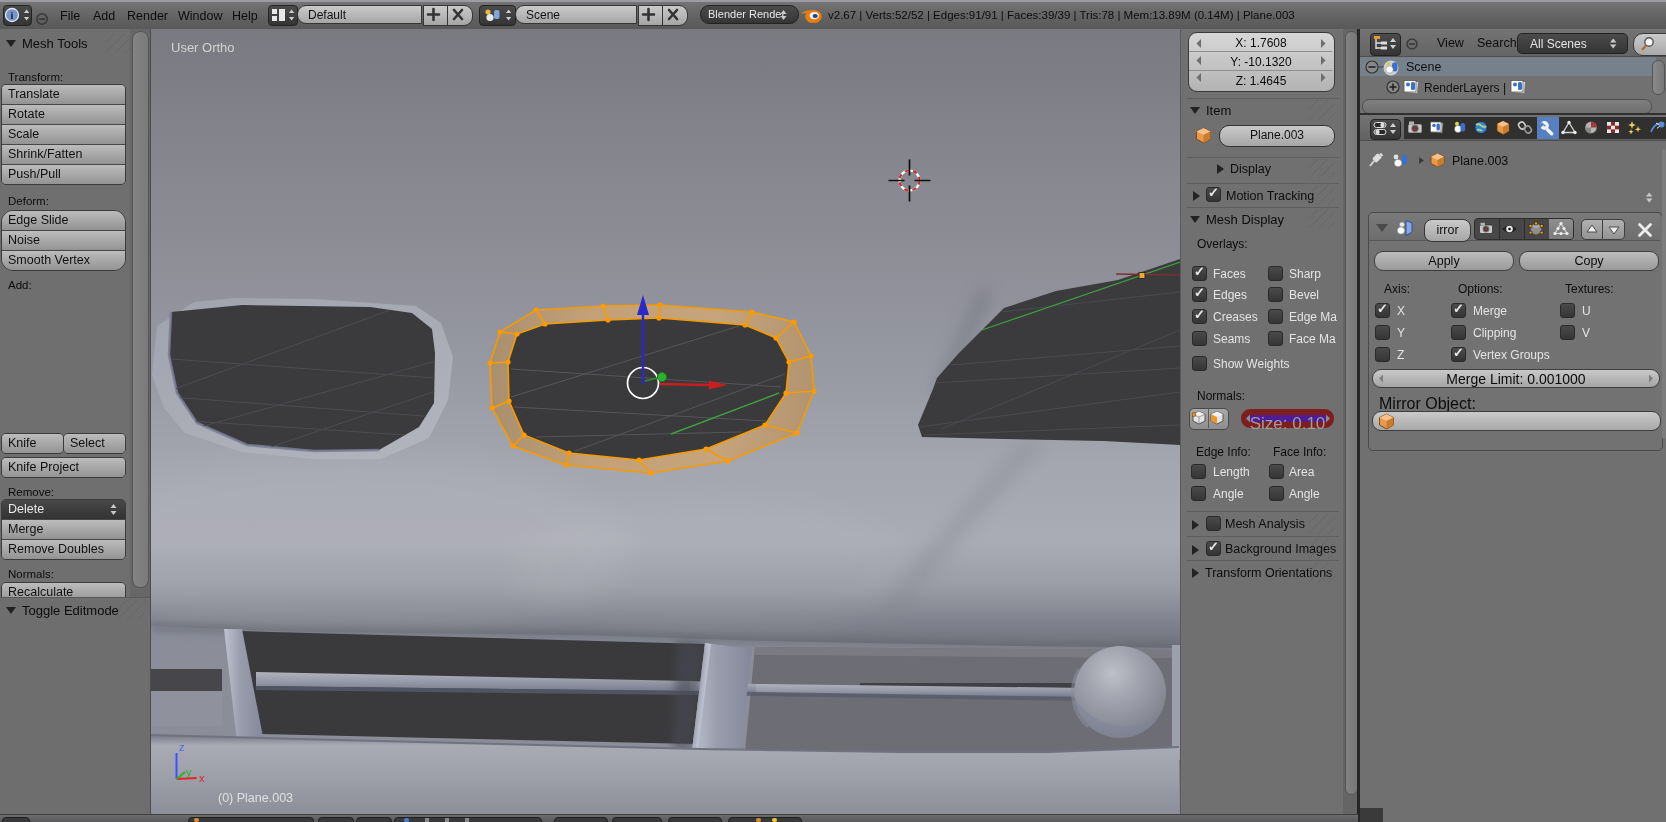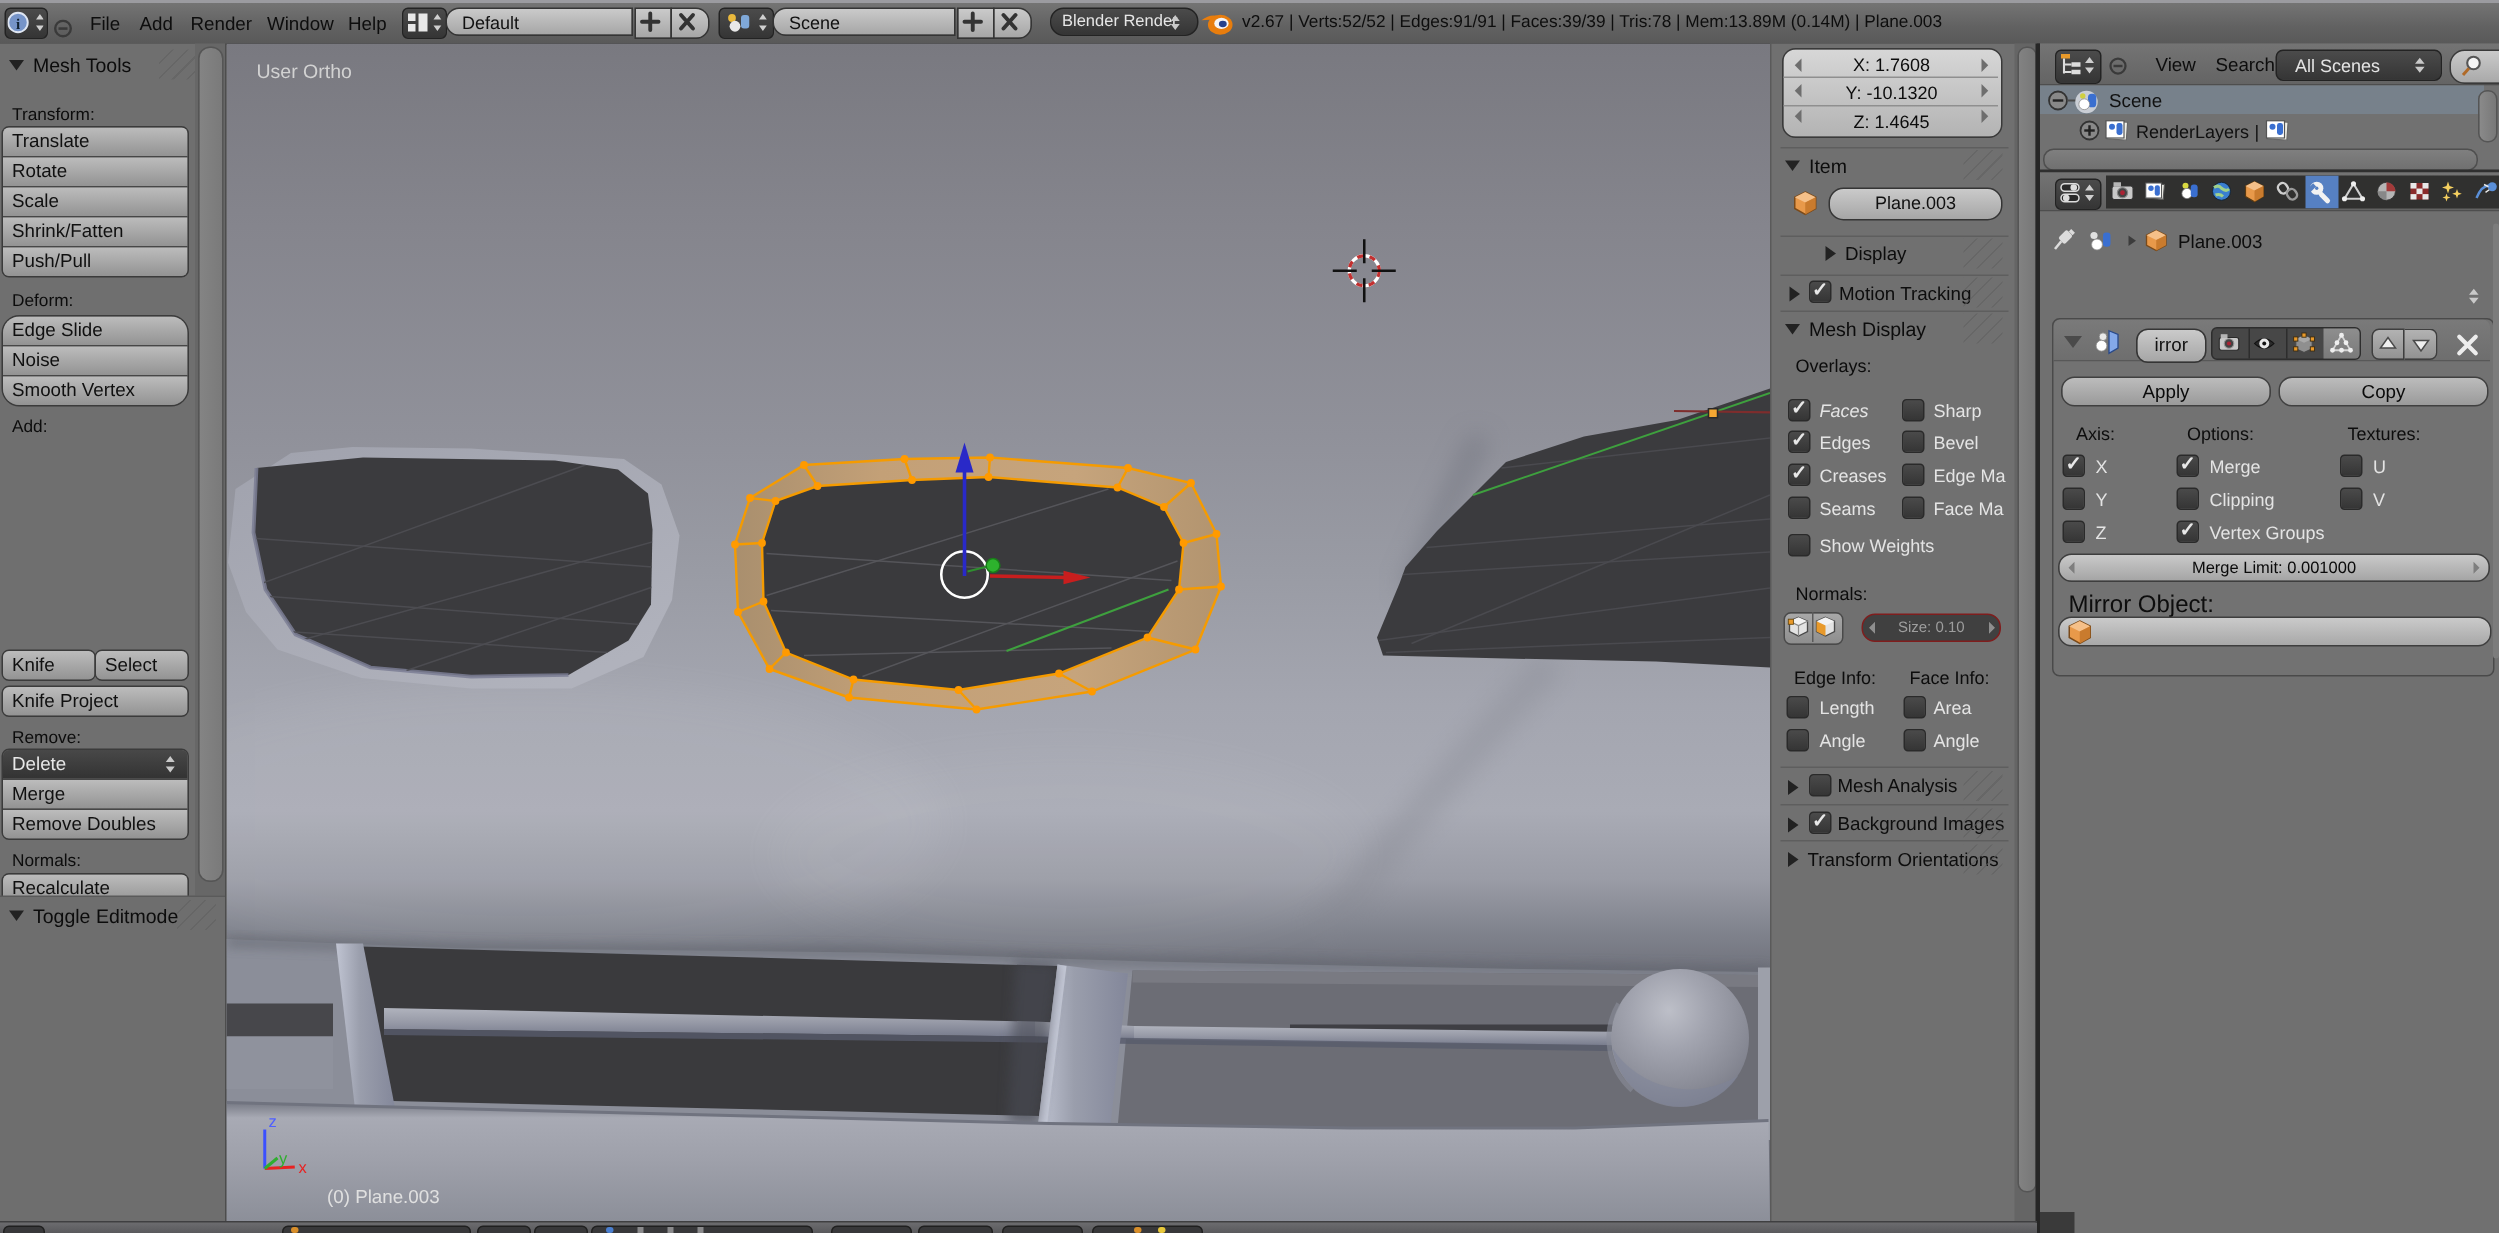--- a/index.html
+++ b/index.html
@@ -399,21 +399,21 @@
       </div>
     <div class="cblab" style="left:45px;top:160px;font-size:12.5px;color:#0d0d0d;">Motion Tracking</div>
     <div class="hatch" style="left:128px;top:156px;"></div>
     <div class="sep" style="top:178px;"></div>
     <div class="phead" style="left:9px;top:183px;"><span class="parrow"></span>Mesh Display</div>
     <div class="hatch" style="left:128px;top:180px;"></div>
     <div class="blab" style="left:16px;top:208px;">Overlays:</div>
     <div class="cb" style="left:11px;top:237px;">
         <span class="tick">✓</span>
       </div>
-      <div class="cblab" style="left:32px;top:238px;font-style:italic;">Faces</div>
+      <div class="cblab" style="left:32px;top:238px;">Faces</div>
     <div class="cb" style="left:87px;top:237px;"></div>
       <div class="cblab" style="left:108px;top:238px;">Sharp</div>
     <div class="cb" style="left:11px;top:258px;">
         <span class="tick">✓</span>
       </div>
       <div class="cblab" style="left:32px;top:259px;">Edges</div>
     <div class="cb" style="left:87px;top:258px;"></div>
       <div class="cblab" style="left:108px;top:259px;">Bevel</div>
     <div class="cb" style="left:11px;top:280px;">
         <span class="tick">✓</span>
@@ -436,22 +436,22 @@
         <path d="M7,0.5 L13,3.2 L7,6 L1,3.2 Z" fill="#f2f2f2"></path>
         <path d="M7,6 L7,13 M1,3.2 L7,6 L13,3.2" stroke="#8a8a8a" stroke-width=".8" fill="none"></path>
         <rect x="0.2" y="1.8" width="3.4" height="3.4" fill="#e8992a" stroke="#6a4a10" stroke-width=".6"></rect>
       </g>
       <g transform="translate(19,1)">
         <path d="M7,0.5 L13,3.2 L13,10 L7,13 L1,10 L1,3.2 Z" fill="#e3e3e3" stroke="#4a4a4a" stroke-width=".9"></path>
         <path d="M7,0.5 L13,3.2 L7,6 L1,3.2 Z" fill="#f2f2f2"></path>
         <path d="M1,3.2 L7,6 L7,13 L1,10 Z" fill="#e8992a"></path>
       </g>
     </svg>
-    <div class="abs" style="left:60px;top:380px;width:93px;height:19px;background:#404040;border:1px solid #7f1d1d;border-radius:9px;
-      color:#9e9e9e;font-size:10px;line-height:18px;text-align:center;box-sizing:border-box;">Size: 0.10</div>
+    <div class="abs" style="left:60px;top:380px;width:93px;height:19px;background:#4c1d95;border:6px solid #7f1d1d;border-radius:9px;
+      color:#9e9e9e;font-size:17px;line-height:18px;text-align:center;box-sizing:border-box;">Size: 0.10</div>
     <svg class="abs" style="left:64px;top:385px;" width="86" height="9" viewBox="0 0 86 9">
       <path d="M5,0.5 l-4,4 4,4z M81,0.5 l4,4 -4,4z" fill="#8e8e8e"></path>
     </svg>
     <div class="blab" style="left:15px;top:416px;">Edge Info:</div>
     <div class="blab" style="left:92px;top:416px;">Face Info:</div>
     <div class="cb" style="left:10px;top:435px;"></div>
       <div class="cblab" style="left:32px;top:436px;">Length</div>
     <div class="cb" style="left:88px;top:435px;"></div>
       <div class="cblab" style="left:108px;top:436px;">Area</div>
     <div class="cb" style="left:10px;top:457px;"></div>
@@ -734,21 +734,21 @@
       <div class="cblab" style="left:113px;top:297px;">Clipping</div>
     <div class="cb" style="left:200px;top:296px;"></div>
       <div class="cblab" style="left:222px;top:297px;">V</div>
     <div class="cb" style="left:15px;top:318px;"></div>
       <div class="cblab" style="left:37px;top:319px;">Z</div>
     <div class="cb" style="left:91px;top:318px;">
         <span class="tick">✓</span>
       </div>
       <div class="cblab" style="left:113px;top:319px;">Vertex Groups</div>
 
-    <div class="abs" style="left:12px;top:340px;width:288px;height:19px;background:linear-gradient(#c9c9c9,#a5a5a5);border:1px solid #3e3e3e;border-radius:9px;color:#0a0a0a;font-size:11px;line-height:18px;text-align:center;box-sizing:border-box;">Merge Limit: 0.001000</div>
+    <div class="abs" style="left:12px;top:340px;width:288px;height:19px;background:linear-gradient(#c9c9c9,#a5a5a5);border:1px solid #3e3e3e;border-radius:9px;color:#0a0a0a;font-size:14px;line-height:18px;text-align:center;box-sizing:border-box;">Merge Limit: 0.001000</div>
     <svg class="abs" style="left:18px;top:345px;" width="276" height="9" viewBox="0 0 276 9">
       <path d="M5,0.5 l-4,4 4,4z M271,0.5 l4,4 -4,4z" fill="#7e7e7e"></path>
     </svg>
     <div class="abs" style="left:19px;top:366px;font-size:16px;color:#0d0d0d;">Mirror Object:</div>
     <div class="abs" style="left:12px;top:382px;width:289px;height:20px;background:linear-gradient(#cacaca,#a8a8a8);border:1px solid #3e3e3e;border-radius:9px;box-sizing:border-box;"></div>
     <svg class="abs" style="left:18px;top:384px;" width="17" height="17" viewBox="0 0 17 17">
       <path d="M8.5,1 L15.5,4.5 L15.5,12 L8.5,16 L1.5,12 L1.5,4.5 Z" fill="#e8994a" stroke="#7a4a1a" stroke-width="1"></path>
       <path d="M8.5,1 L15.5,4.5 L8.5,8 L1.5,4.5 Z" fill="#f5c089"></path>
       <path d="M8.5,8 L15.5,4.5 L15.5,12 L8.5,16 Z" fill="#c97b2e"></path>
     </svg>

